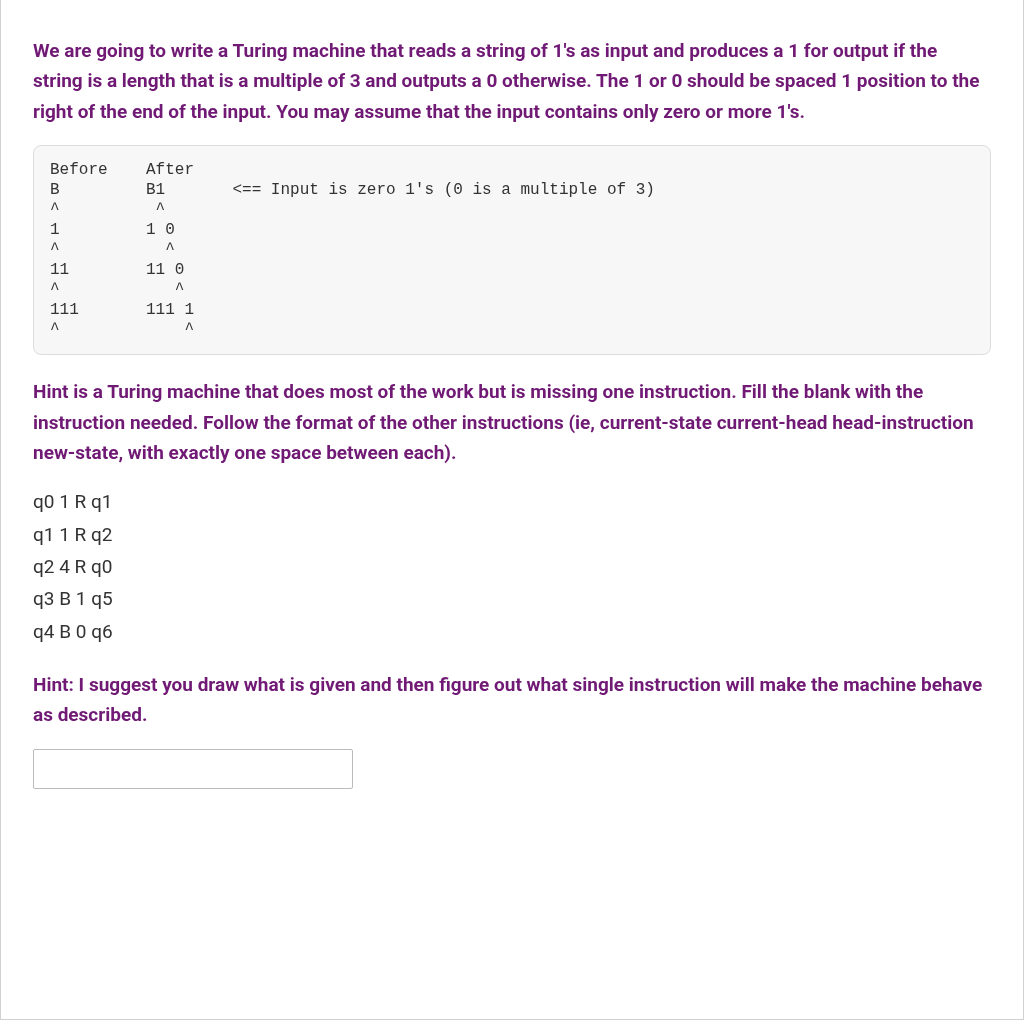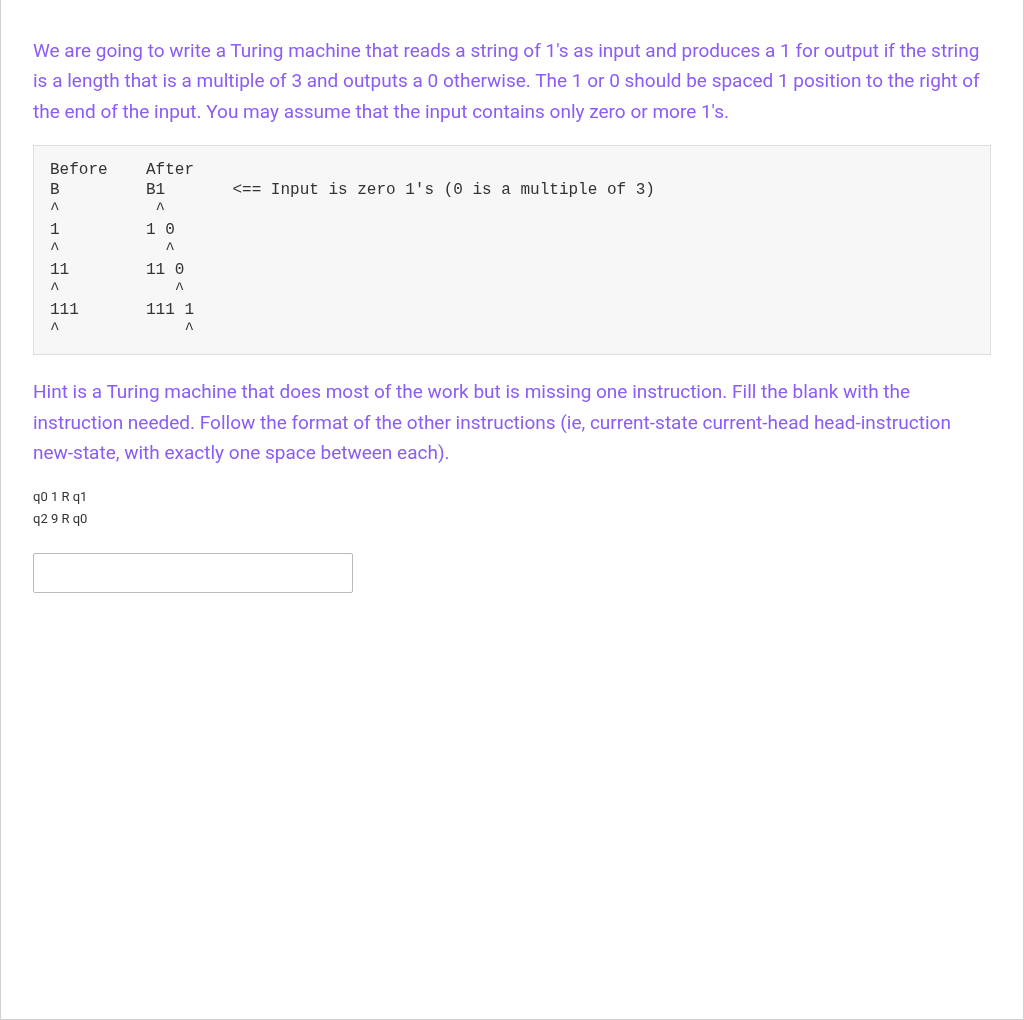--- a/index.html
+++ b/index.html
@@ -21,37 +21,37 @@
       border: 1px solid #d0d0d0;
       border-top: none;
       min-height: 1020px;
       padding: 0;
     }
     .content {
       padding: 36px 32px 24px 32px;
     }
     .paragraph {
       margin-bottom: 18px;
-      color: #8b5cf6;
-      font-weight: 400;
+      color: #701a75;
+      font-weight: 700;
     }
     .code-block {
       background: #f7f7f7;
       border: 1px solid #ddd;
-      border-radius: 0;
+      border-radius: 8px;
       padding: 14px 16px;
       font-family: "SFMono-Regular", Consolas, "Liberation Mono", Menlo, Courier, monospace;
       font-size: 16px;
       line-height: 1.25;
       white-space: pre;
       color: #333;
       margin-bottom: 22px;
     }
     .instructions {
-      font-size: 13px;
+      font-size: 19px;
       line-height: 1.7;
       margin-bottom: 22px;
     }
     .instructions div {
       color: #333;
     }
     .answer-input {
       width: 320px;
       height: 40px;
       border: 1px solid #bbb;
@@ -77,19 +77,23 @@
 ^           ^
 11        11 0
 ^            ^
 111       111 1
 ^             ^</div>
 
     <p class="paragraph">Hint is a Turing machine that does most of the work but is missing one instruction. Fill the blank with the instruction needed. Follow the format of the other instructions (ie, current-state current-head head-instruction new-state, with exactly one space between each).</p>
 
     <div class="instructions">
       <div>q0 1 R q1</div>
-      <div>q2 9 R q0</div>
+      <div>q1 1 R q2</div>
+      <div>q2 4 R q0</div>
+      <div>q3 B 1 q5</div>
+      <div>q4 B 0 q6</div>
     </div>
 
+    <p class="paragraph">Hint: I suggest you draw what is given and then figure out what single instruction will make the machine behave as described.</p>
 
     <input type="text" class="answer-input" value="" style="">
   </div>
 </div>
 
 </body></html>

